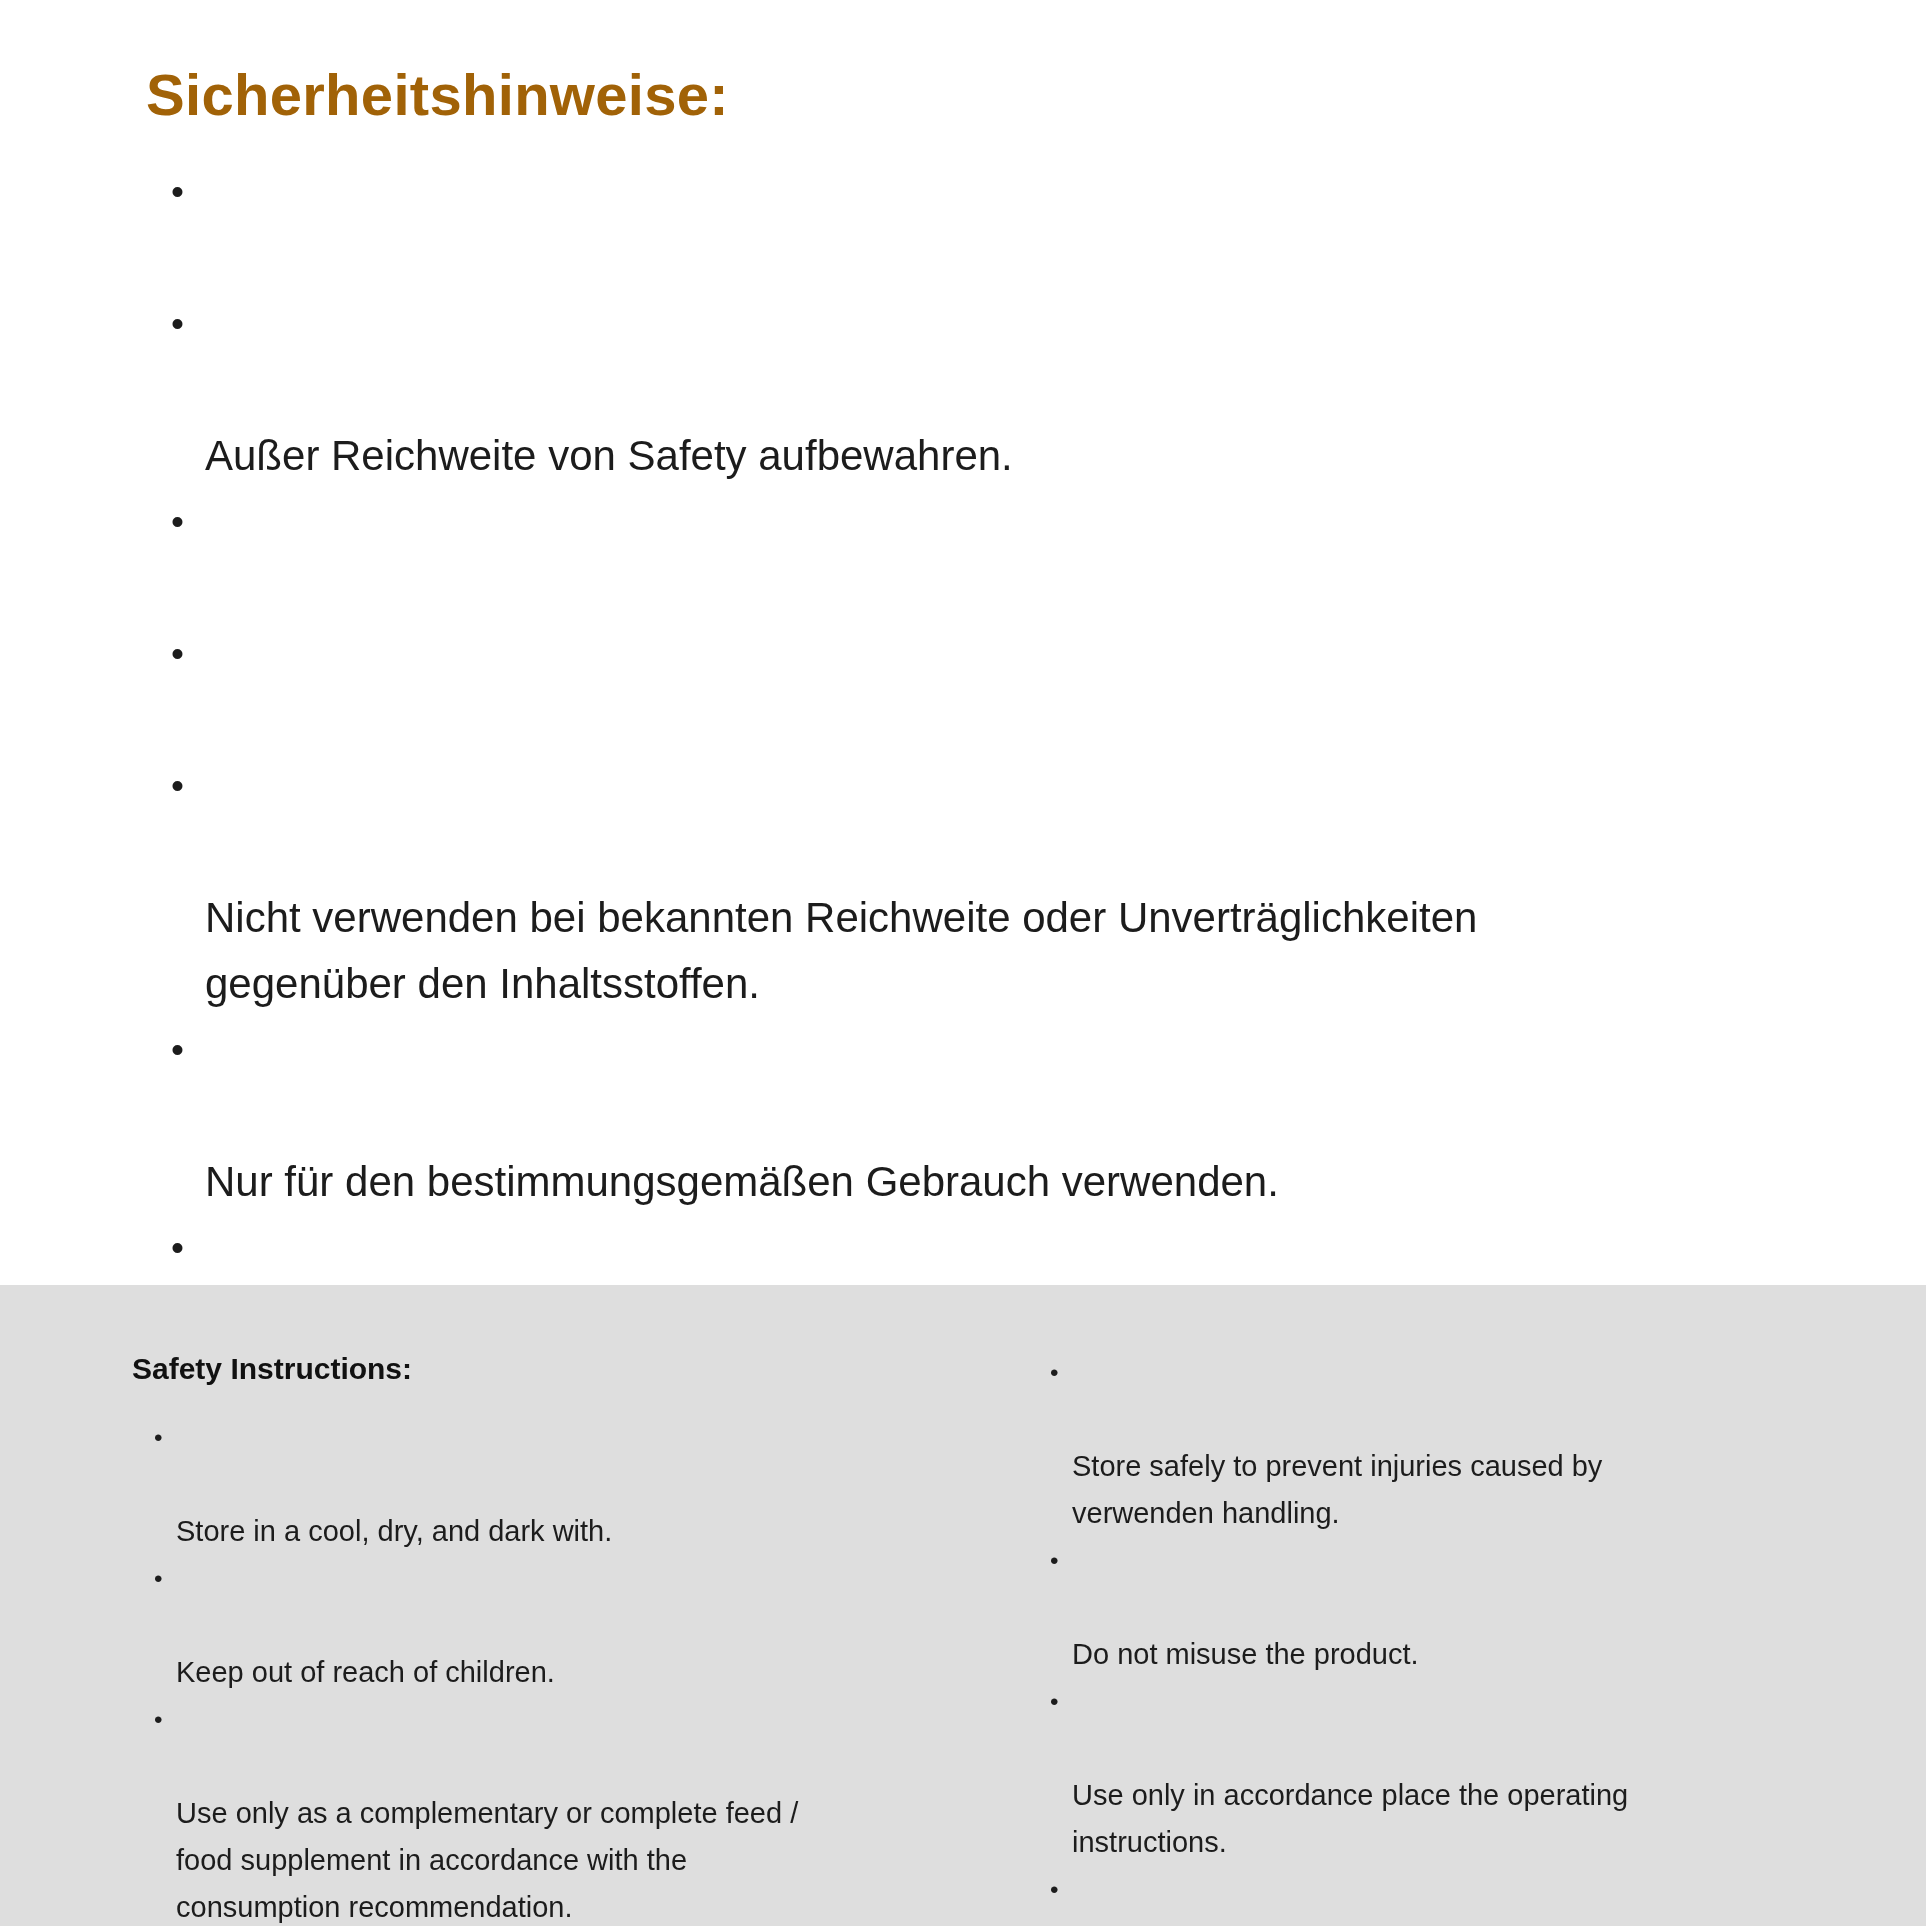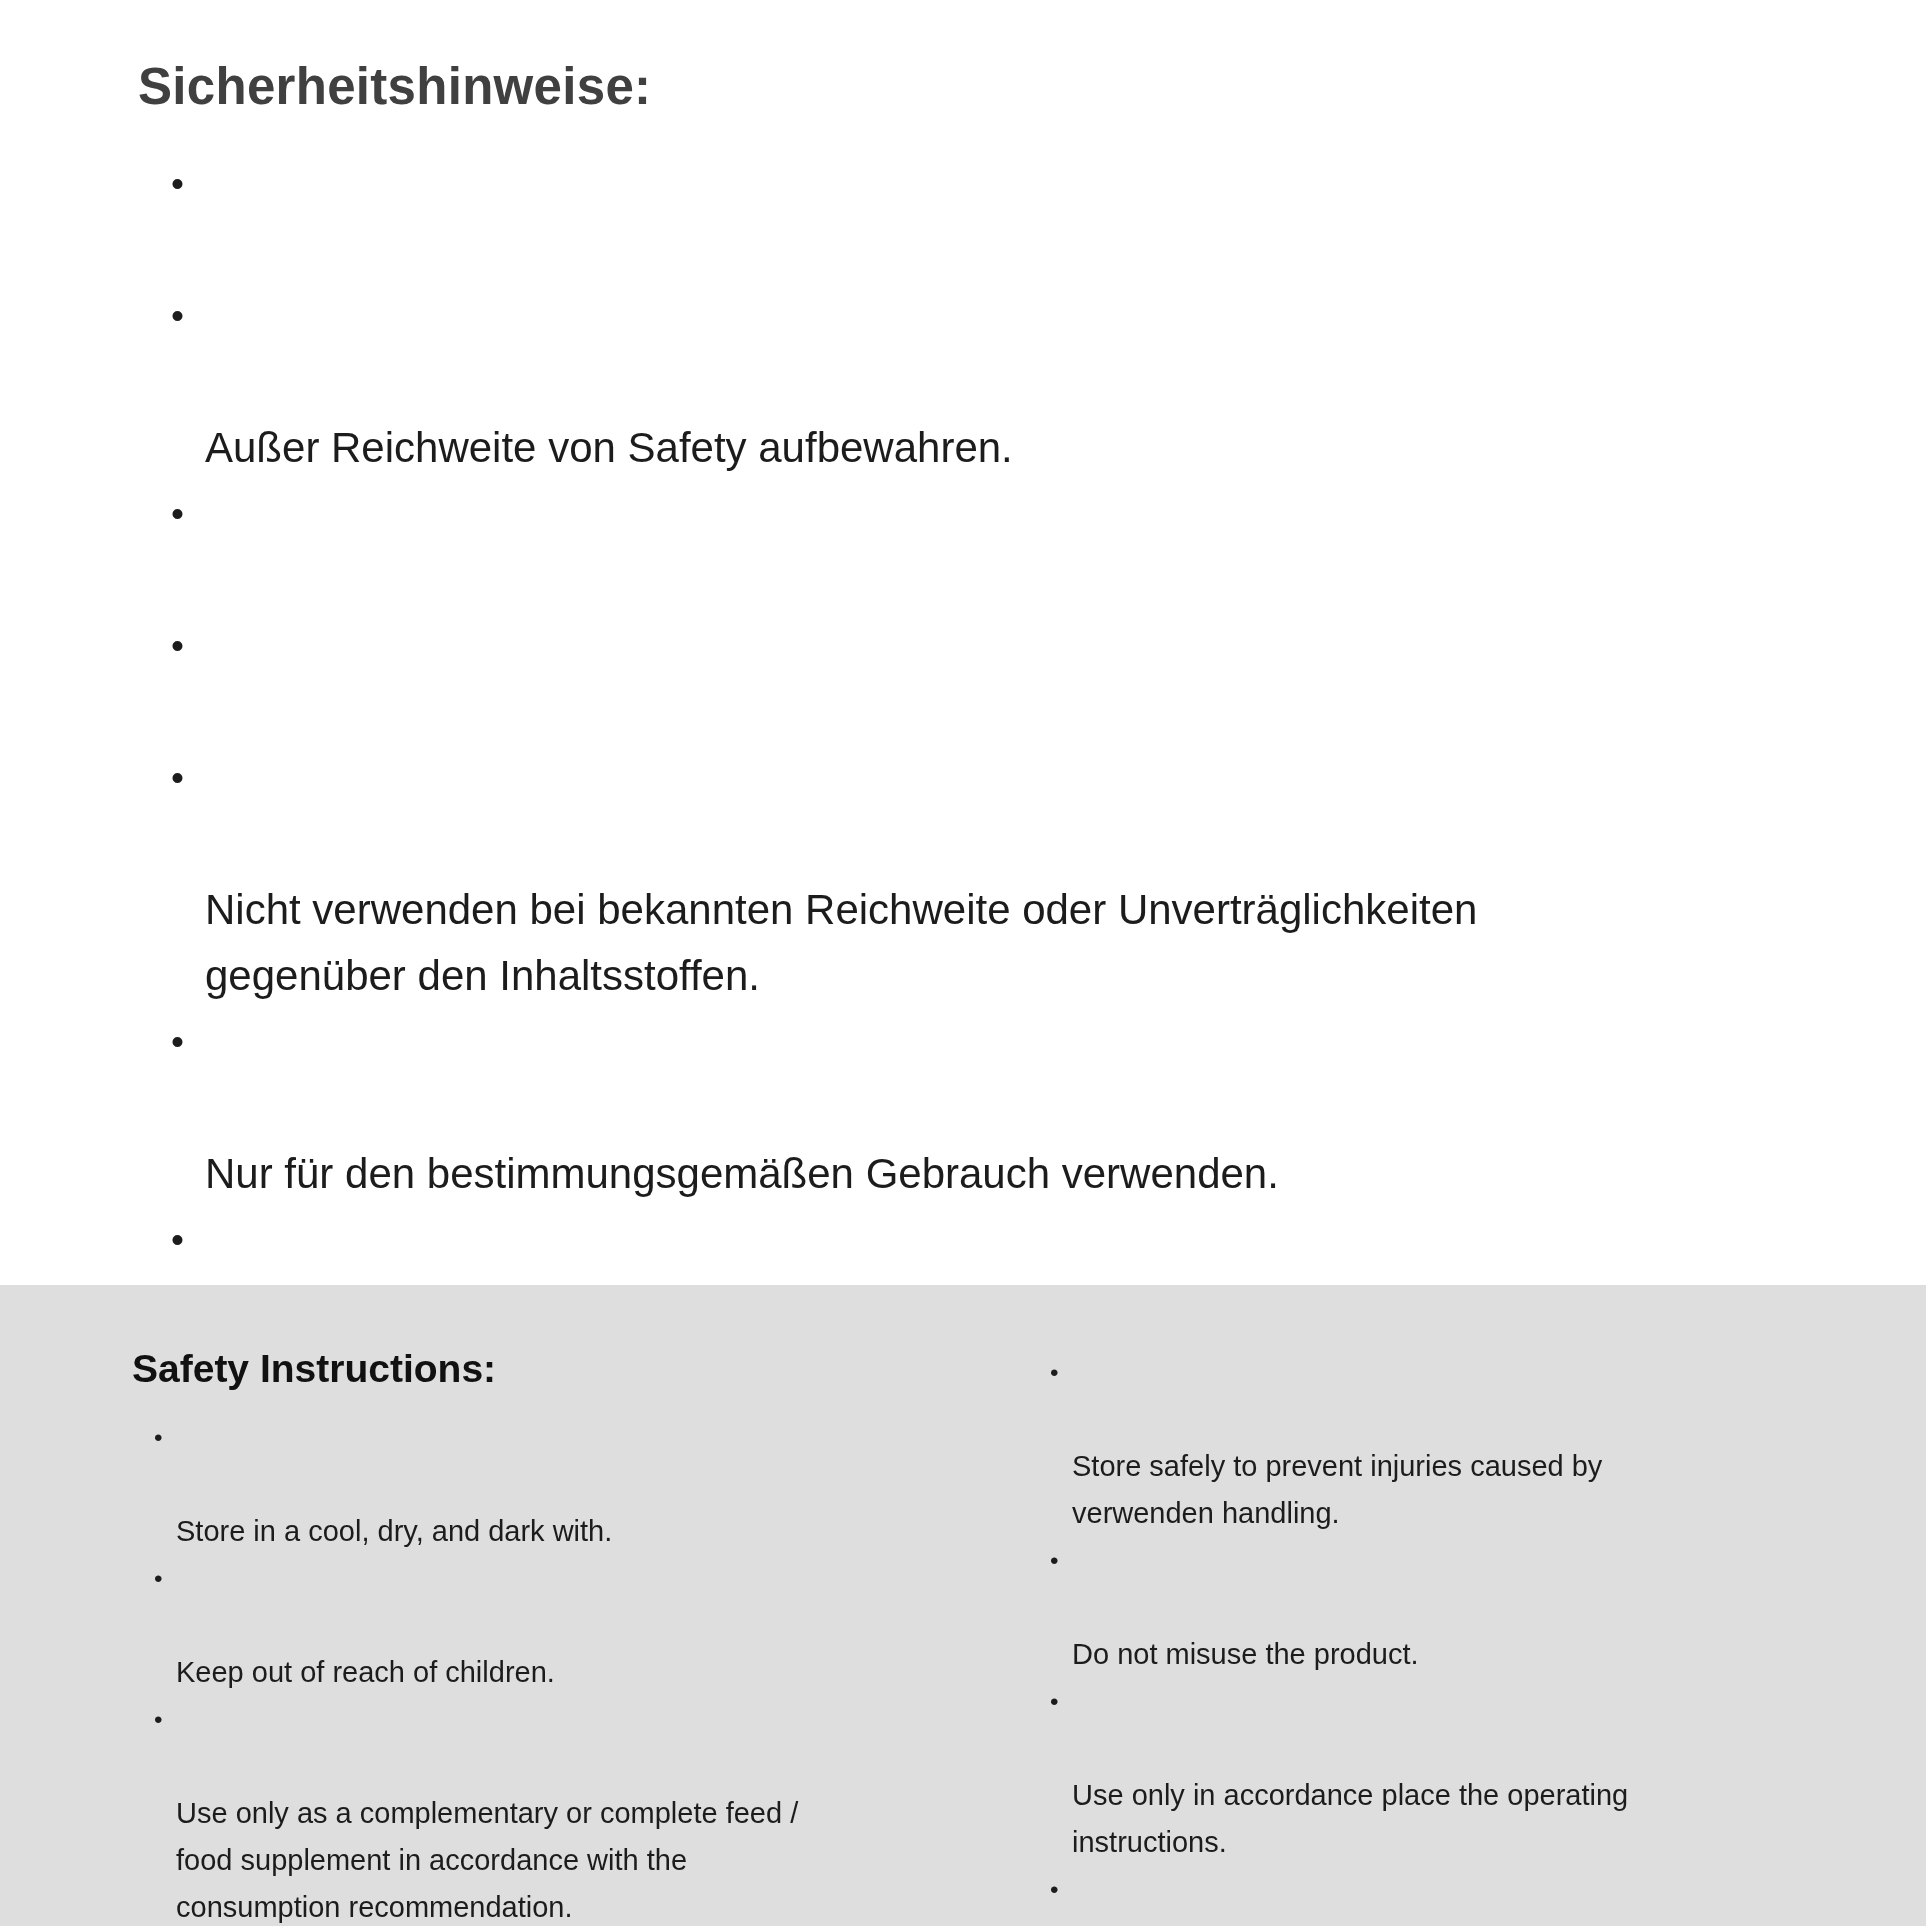--- a/index.html
+++ b/index.html
@@ -12,22 +12,22 @@
   }
   .canvas{
     position:relative;width:1926px;height:1926px;overflow:hidden;background:#ffffff;
   }
 
   
   .de-section{
     position:absolute;left:138px;top:56px;width:1759px;
   }
   .de-heading{
-    margin:0;
-    font-size:51px;line-height:62px;font-weight:700;color:#404040;
+    margin:8px;
+    font-size:58px;line-height:62px;font-weight:700;color:#a16207;
     letter-spacing:0.3px;
   }
   .de-list{
     list-style:none;margin:33px 0 0 0;padding:0;
   }
   .de-list li{
     position:relative;
     padding-left:67px;
     font-size:42px;line-height:66px;
     color:#1c1c1c;
@@ -44,21 +44,21 @@
   }
   .en-cols{
     display:flex;
     padding:64px 35px 0 132px;
     gap:61px;
   }
   .en-col-left{width:835px;flex:0 0 auto;}
   .en-col-right{flex:1 1 auto;}
   .en-heading{
     margin:0 0 26px 0;
-    font-size:39px;line-height:39px;font-weight:700;color:#111111;
+    font-size:30px;line-height:39px;font-weight:700;color:#111111;
   }
   .en-list{
     list-style:none;margin:0;padding:0 0 0 22px;
   }
   .en-list li{
     position:relative;
     padding-left:22px;
     font-size:29px;line-height:47px;
     color:#1c1c1c;
     white-space:pre-line;

